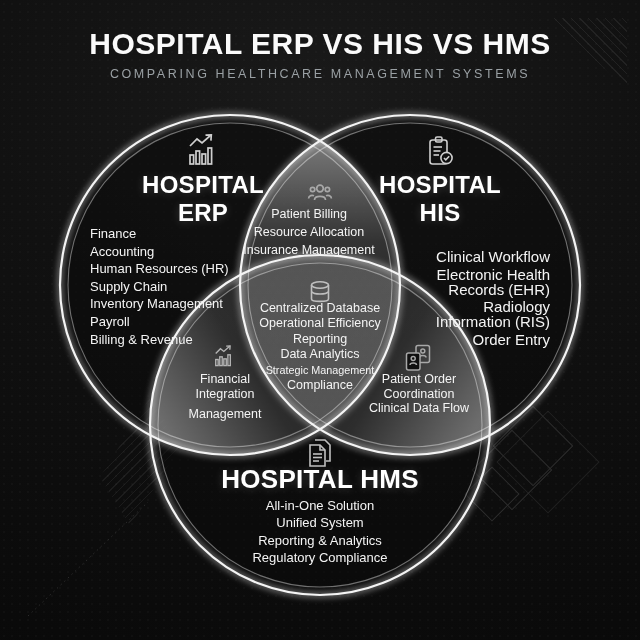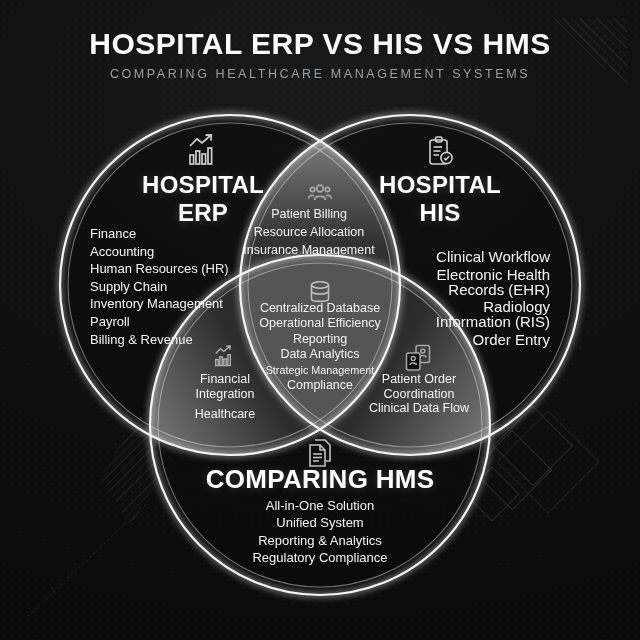--- a/index.html
+++ b/index.html
@@ -223,21 +223,21 @@
       <rect x="13" y="19" width="3.6" height="13"></rect>
       <rect x="19" y="22" width="3.6" height="10"></rect>
       <rect x="25" y="16" width="3.6" height="16"></rect>
       <polyline points="7,14 14,7 19,11 28,3"></polyline>
       <polyline points="22.5,3.2 28.3,2.8 27.9,8.6"></polyline>
     </svg>
   </div>
   <div class="list" id="ehm-list">
     <div class="item">Financial
 Integration</div>
-    <div class="item">Healthcare</div>
+    <div class="item">Management</div>
   </div>
 
   <div class="icon" id="hh-icon">
     <svg width="32" height="32" viewBox="0 0 32 32" fill="none" stroke="#a8a8a8" stroke-width="1.5">
       <rect x="14" y="3.5" width="13.5" height="17" rx="2"></rect>
       <circle cx="20.8" cy="9" r="2"></circle>
       <path d="M17.5 15.5 C17.5 12.8 24 12.8 24 15.5"></path>
       <rect x="4.5" y="11" width="13.5" height="17" rx="2" fill="#101010"></rect>
       <circle cx="11.2" cy="16.5" r="2"></circle>
       <path d="M8 23 C8 20.2 14.5 20.2 14.5 23"></path>
@@ -252,21 +252,21 @@
   <div class="icon" id="hms-icon">
     <svg width="34" height="34" viewBox="0 0 34 34" fill="none" stroke="#c0c0c0" stroke-width="1.6">
       <path d="M13 4 L23 4 L28 9 L28 25 L24 25"></path>
       <path d="M8 9 L18 9 L23 14 L23 30 L8 30 Z" fill="#0d0d0d"></path>
       <path d="M18 9 L18 14 L23 14"></path>
       <line x1="11" y1="18" x2="20" y2="18"></line>
       <line x1="11" y1="21.5" x2="20" y2="21.5"></line>
       <line x1="11" y1="25" x2="17" y2="25"></line>
     </svg>
   </div>
-  <div class="circle-title" id="hms-title">COMPARING HMS</div>
+  <div class="circle-title" id="hms-title">HOSPITAL HMS</div>
   <div class="list" id="hms-list">
     <div class="item">All-in-One Solution</div>
     <div class="item">Unified System</div>
     <div class="item">Reporting &amp; Analytics</div>
     <div class="item">Regulatory Compliance</div>
   </div>
 
 </div>
 
 </body></html>

